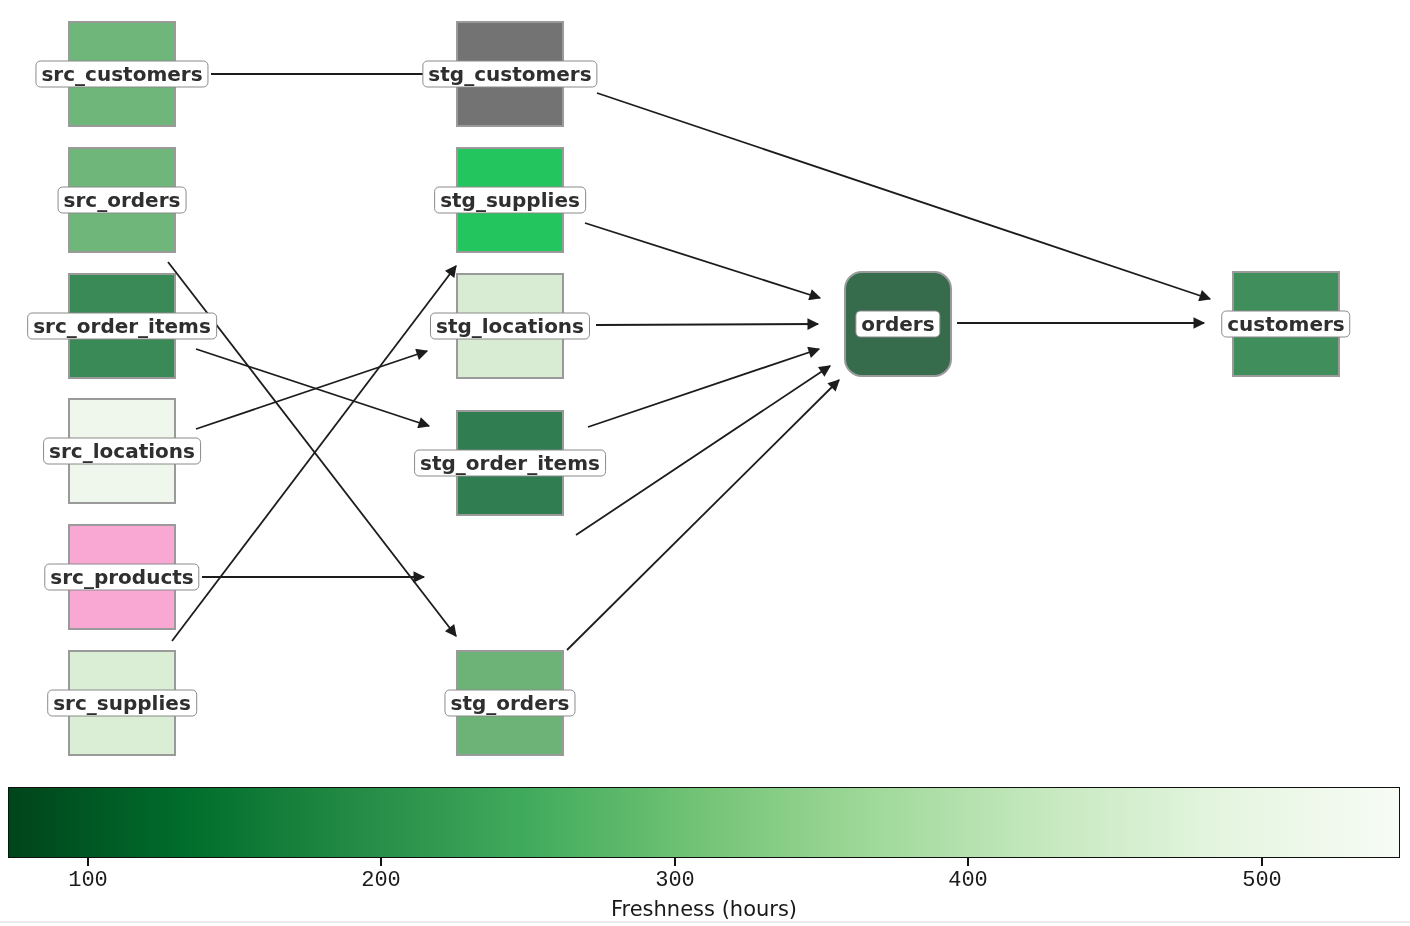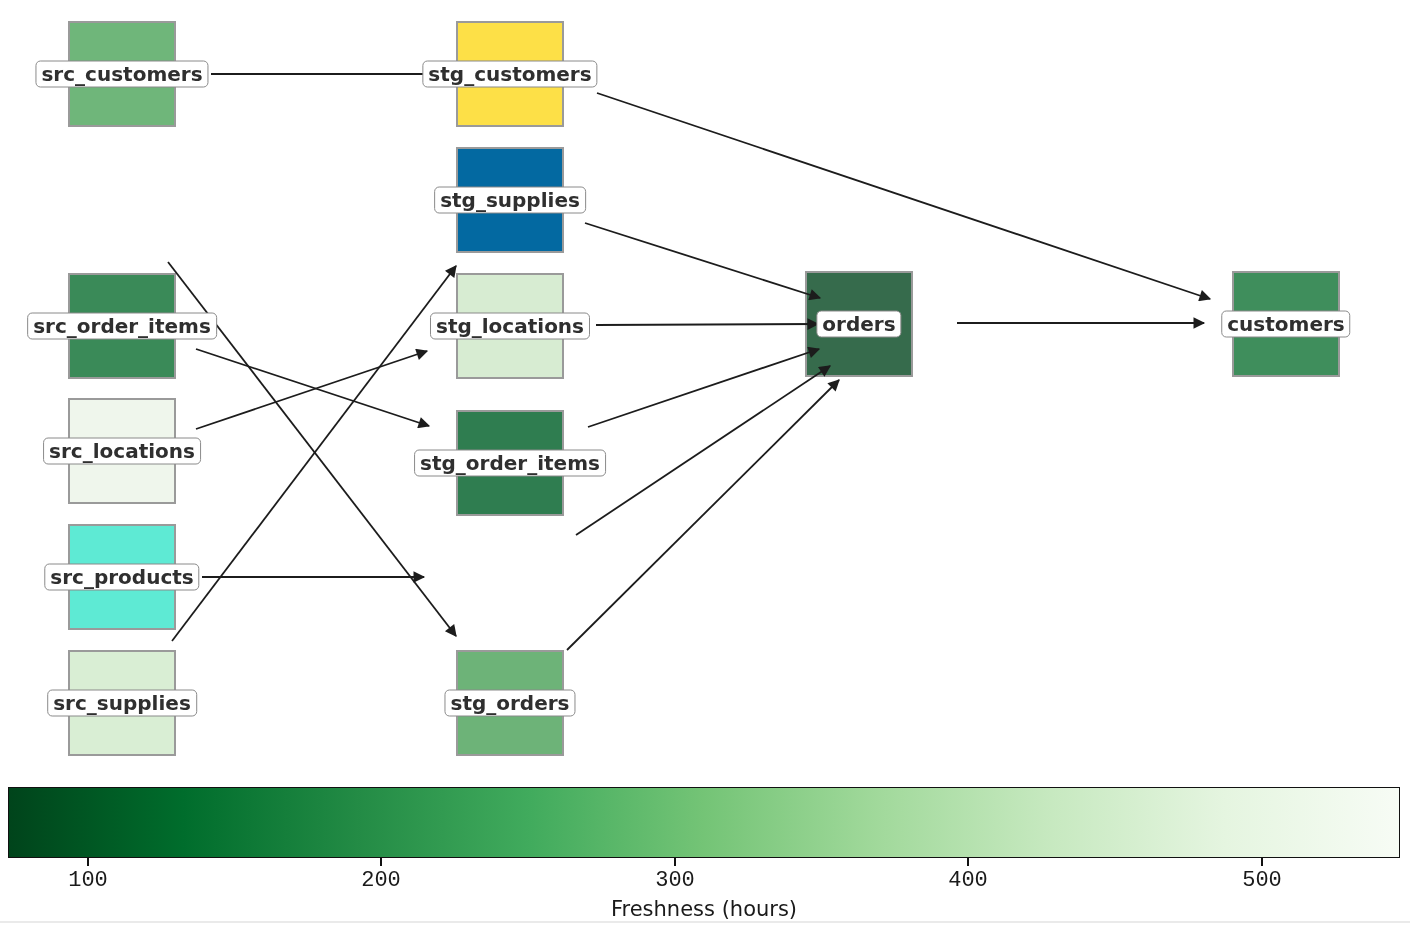--- a/index.html
+++ b/index.html
@@ -92,50 +92,53 @@
   }
 </style>
 </head>
 <body>
 
 <div id="figure">
 
   <div class="node" style="left: 68px; top: 21px; background-color: rgb(111, 182, 122);">
     <div class="nlabel">src_customers</div>
   </div>
+  <div class="node" style="left: 68px; top: 147px; background-color: rgb(111, 182, 122);">
+    <div class="nlabel">src_orders</div>
+  </div>
   <div class="node" style="left: 68px; top: 273px; background-color: rgb(58, 138, 88);">
     <div class="nlabel">src_order_items</div>
   </div>
   <div class="node" style="left: 68px; top: 398px; background-color: rgb(239, 246, 236);">
     <div class="nlabel">src_locations</div>
   </div>
-  <div class="node" style="left: 68px; top: 524px; background-color: #5eead4;">
+  <div class="node" style="left: 68px; top: 524px; background-color: #f9a8d4;">
     <div class="nlabel">src_products</div>
   </div>
   <div class="node" style="left: 68px; top: 650px; background-color: rgb(217, 238, 212);">
     <div class="nlabel">src_supplies</div>
   </div>
 
-  <div class="node" style="left: 456px; top: 21px; background-color: #fde047;">
+  <div class="node" style="left: 456px; top: 21px; background-color: #737373;">
     <div class="nlabel">stg_customers</div>
   </div>
-  <div class="node" style="left: 456px; top: 147px; background-color: #0369a1;">
+  <div class="node" style="left: 456px; top: 147px; background-color: #22c55e;">
     <div class="nlabel">stg_supplies</div>
   </div>
   <div class="node" style="left: 456px; top: 273px; background-color: rgb(215, 236, 210);">
     <div class="nlabel">stg_locations</div>
   </div>
   <div class="node" style="left: 456px; top: 410px; background-color: rgb(47, 125, 80); text-align: right;">
     <div class="nlabel">stg_order_items</div>
   </div>
   <div class="node" style="left: 456px; top: 650px; background-color: rgb(109, 179, 120);">
     <div class="nlabel">stg_orders</div>
   </div>
 
-  <div class="node" style="left: 805px; top: 271px; background-color: rgb(54, 107, 76);">
+  <div class="node" style="left: 844px; top: 271px; background-color: rgb(54, 107, 76); border-radius: 18px;">
     <div class="nlabel">orders</div>
   </div>
   <div class="node" style="left: 1232px; top: 271px; background-color: rgb(63, 142, 92);">
     <div class="nlabel">customers</div>
   </div>
 
   <svg id="edges" width="1410" height="926">
     <defs>
       <marker id="arrow" viewBox="0 0 10 10" refX="9" refY="5" markerWidth="8.5" markerHeight="6.5" orient="auto-start-reverse">
         <path d="M0,0 L10,5 L0,10 z" fill="#1c1c1c"></path>

